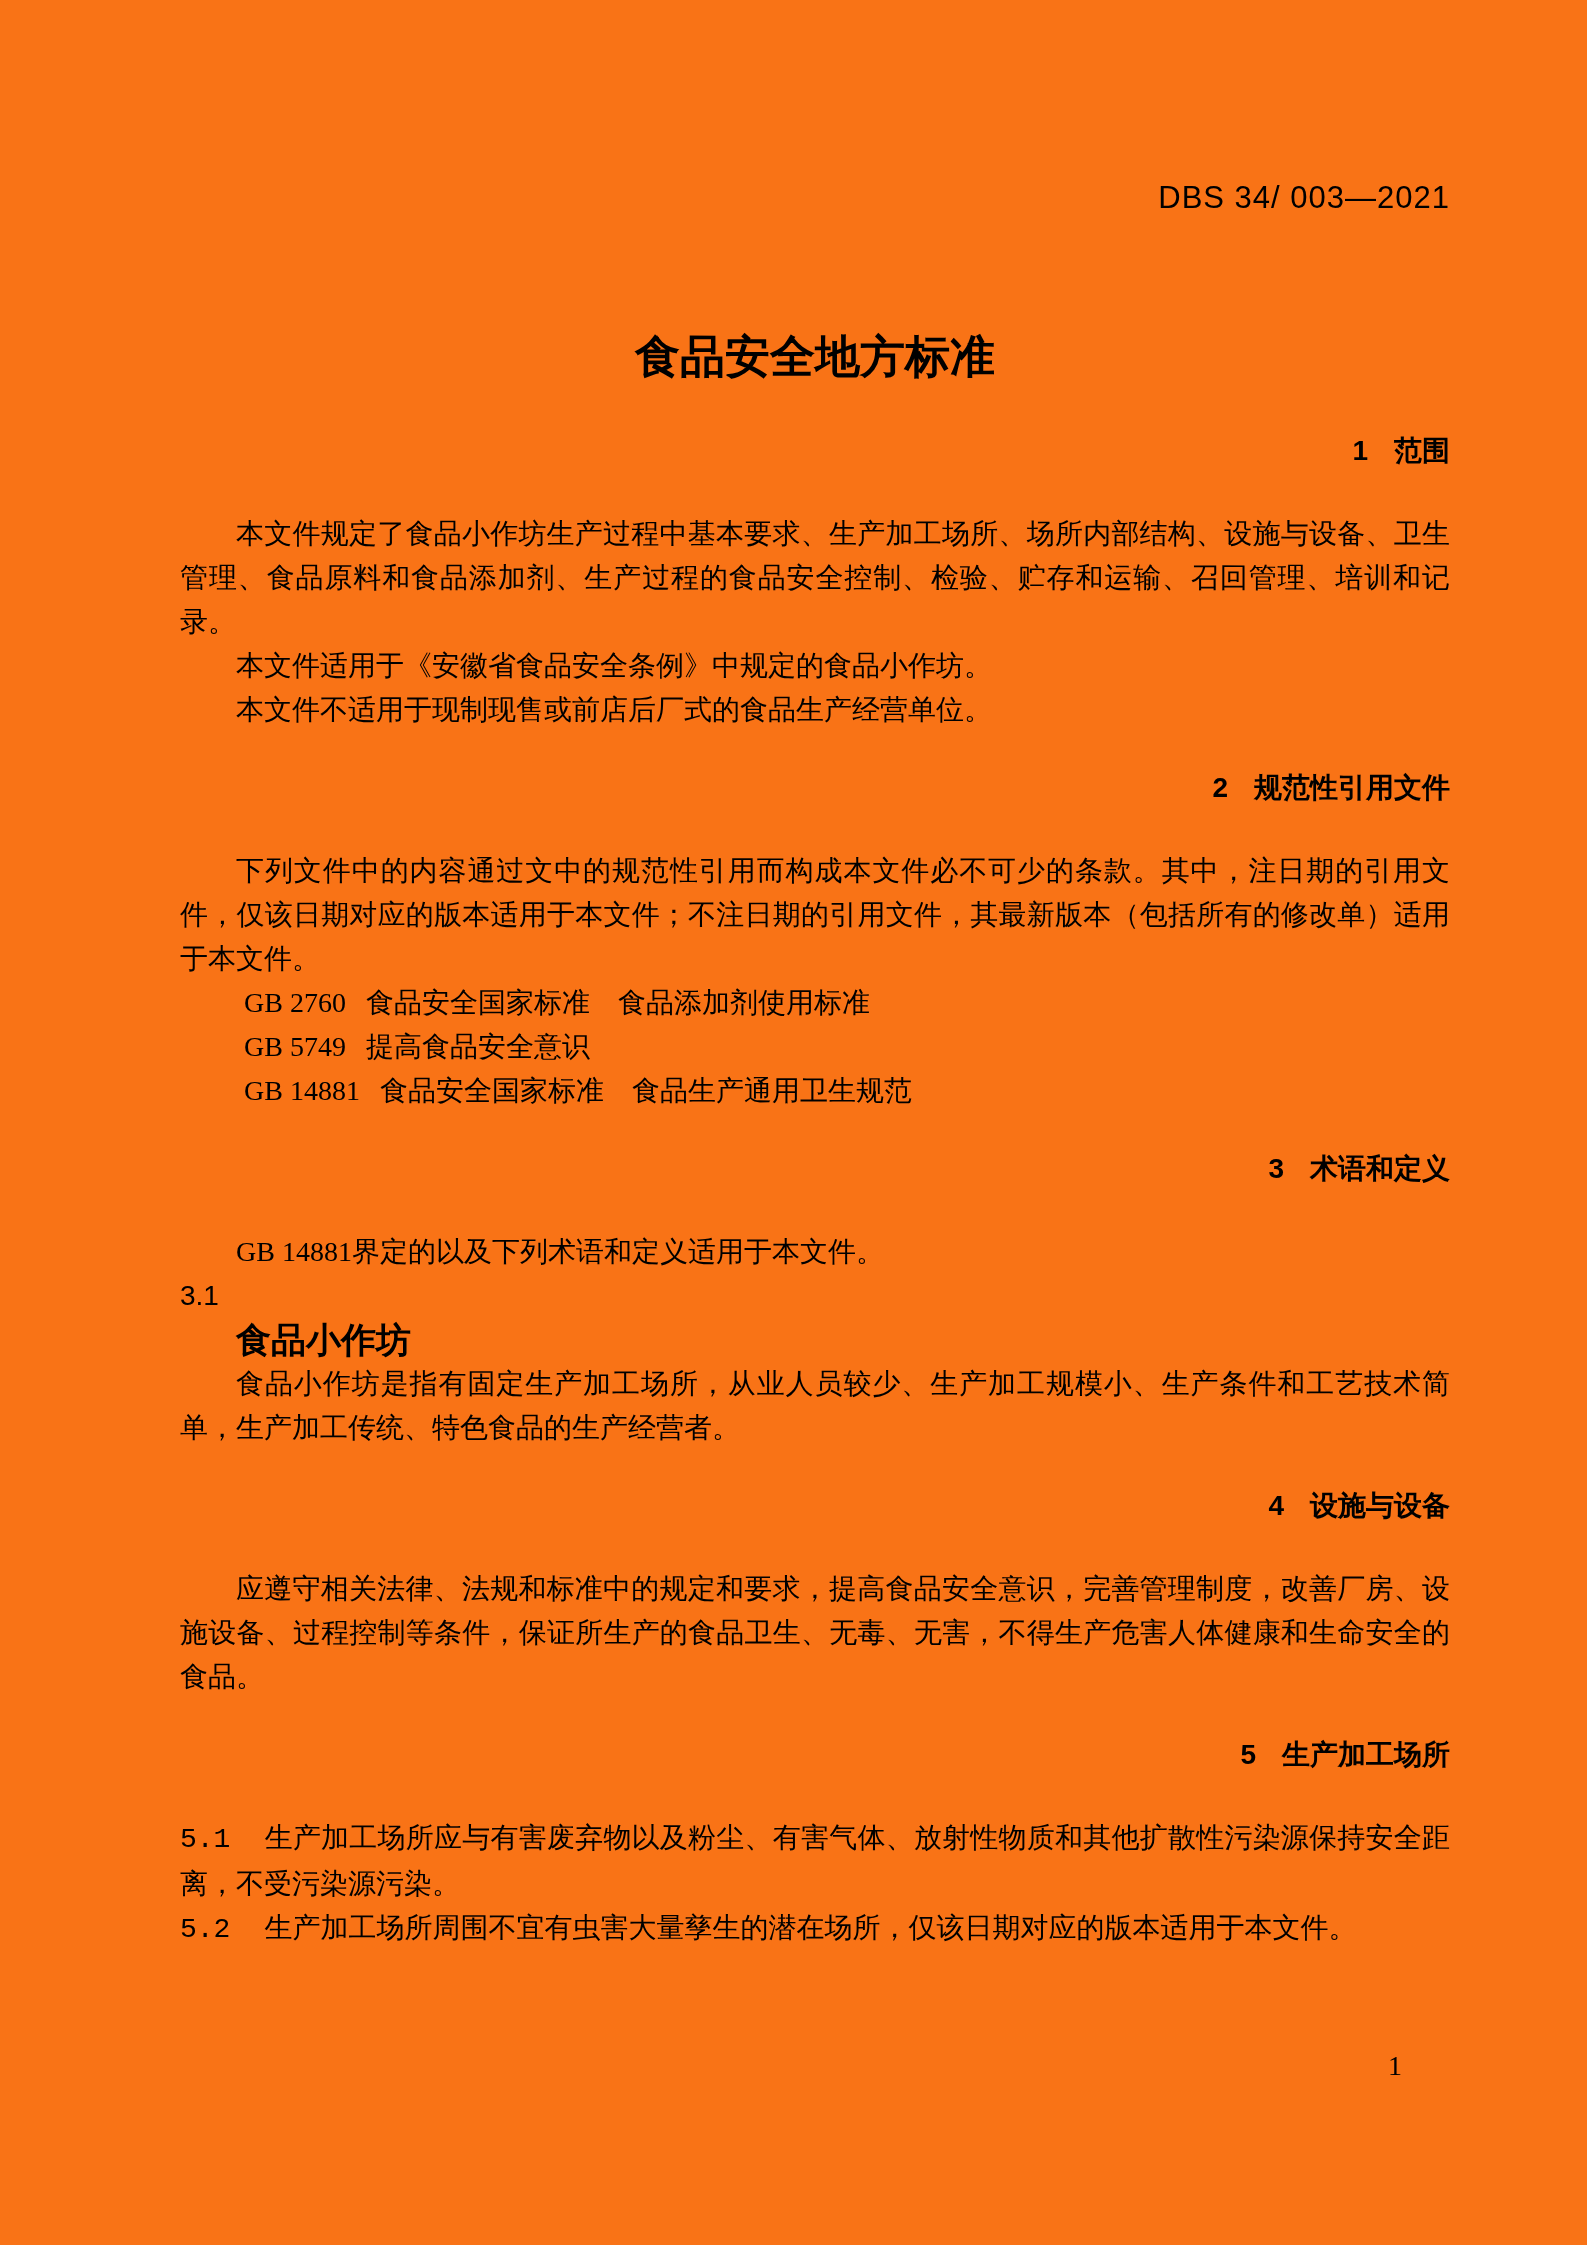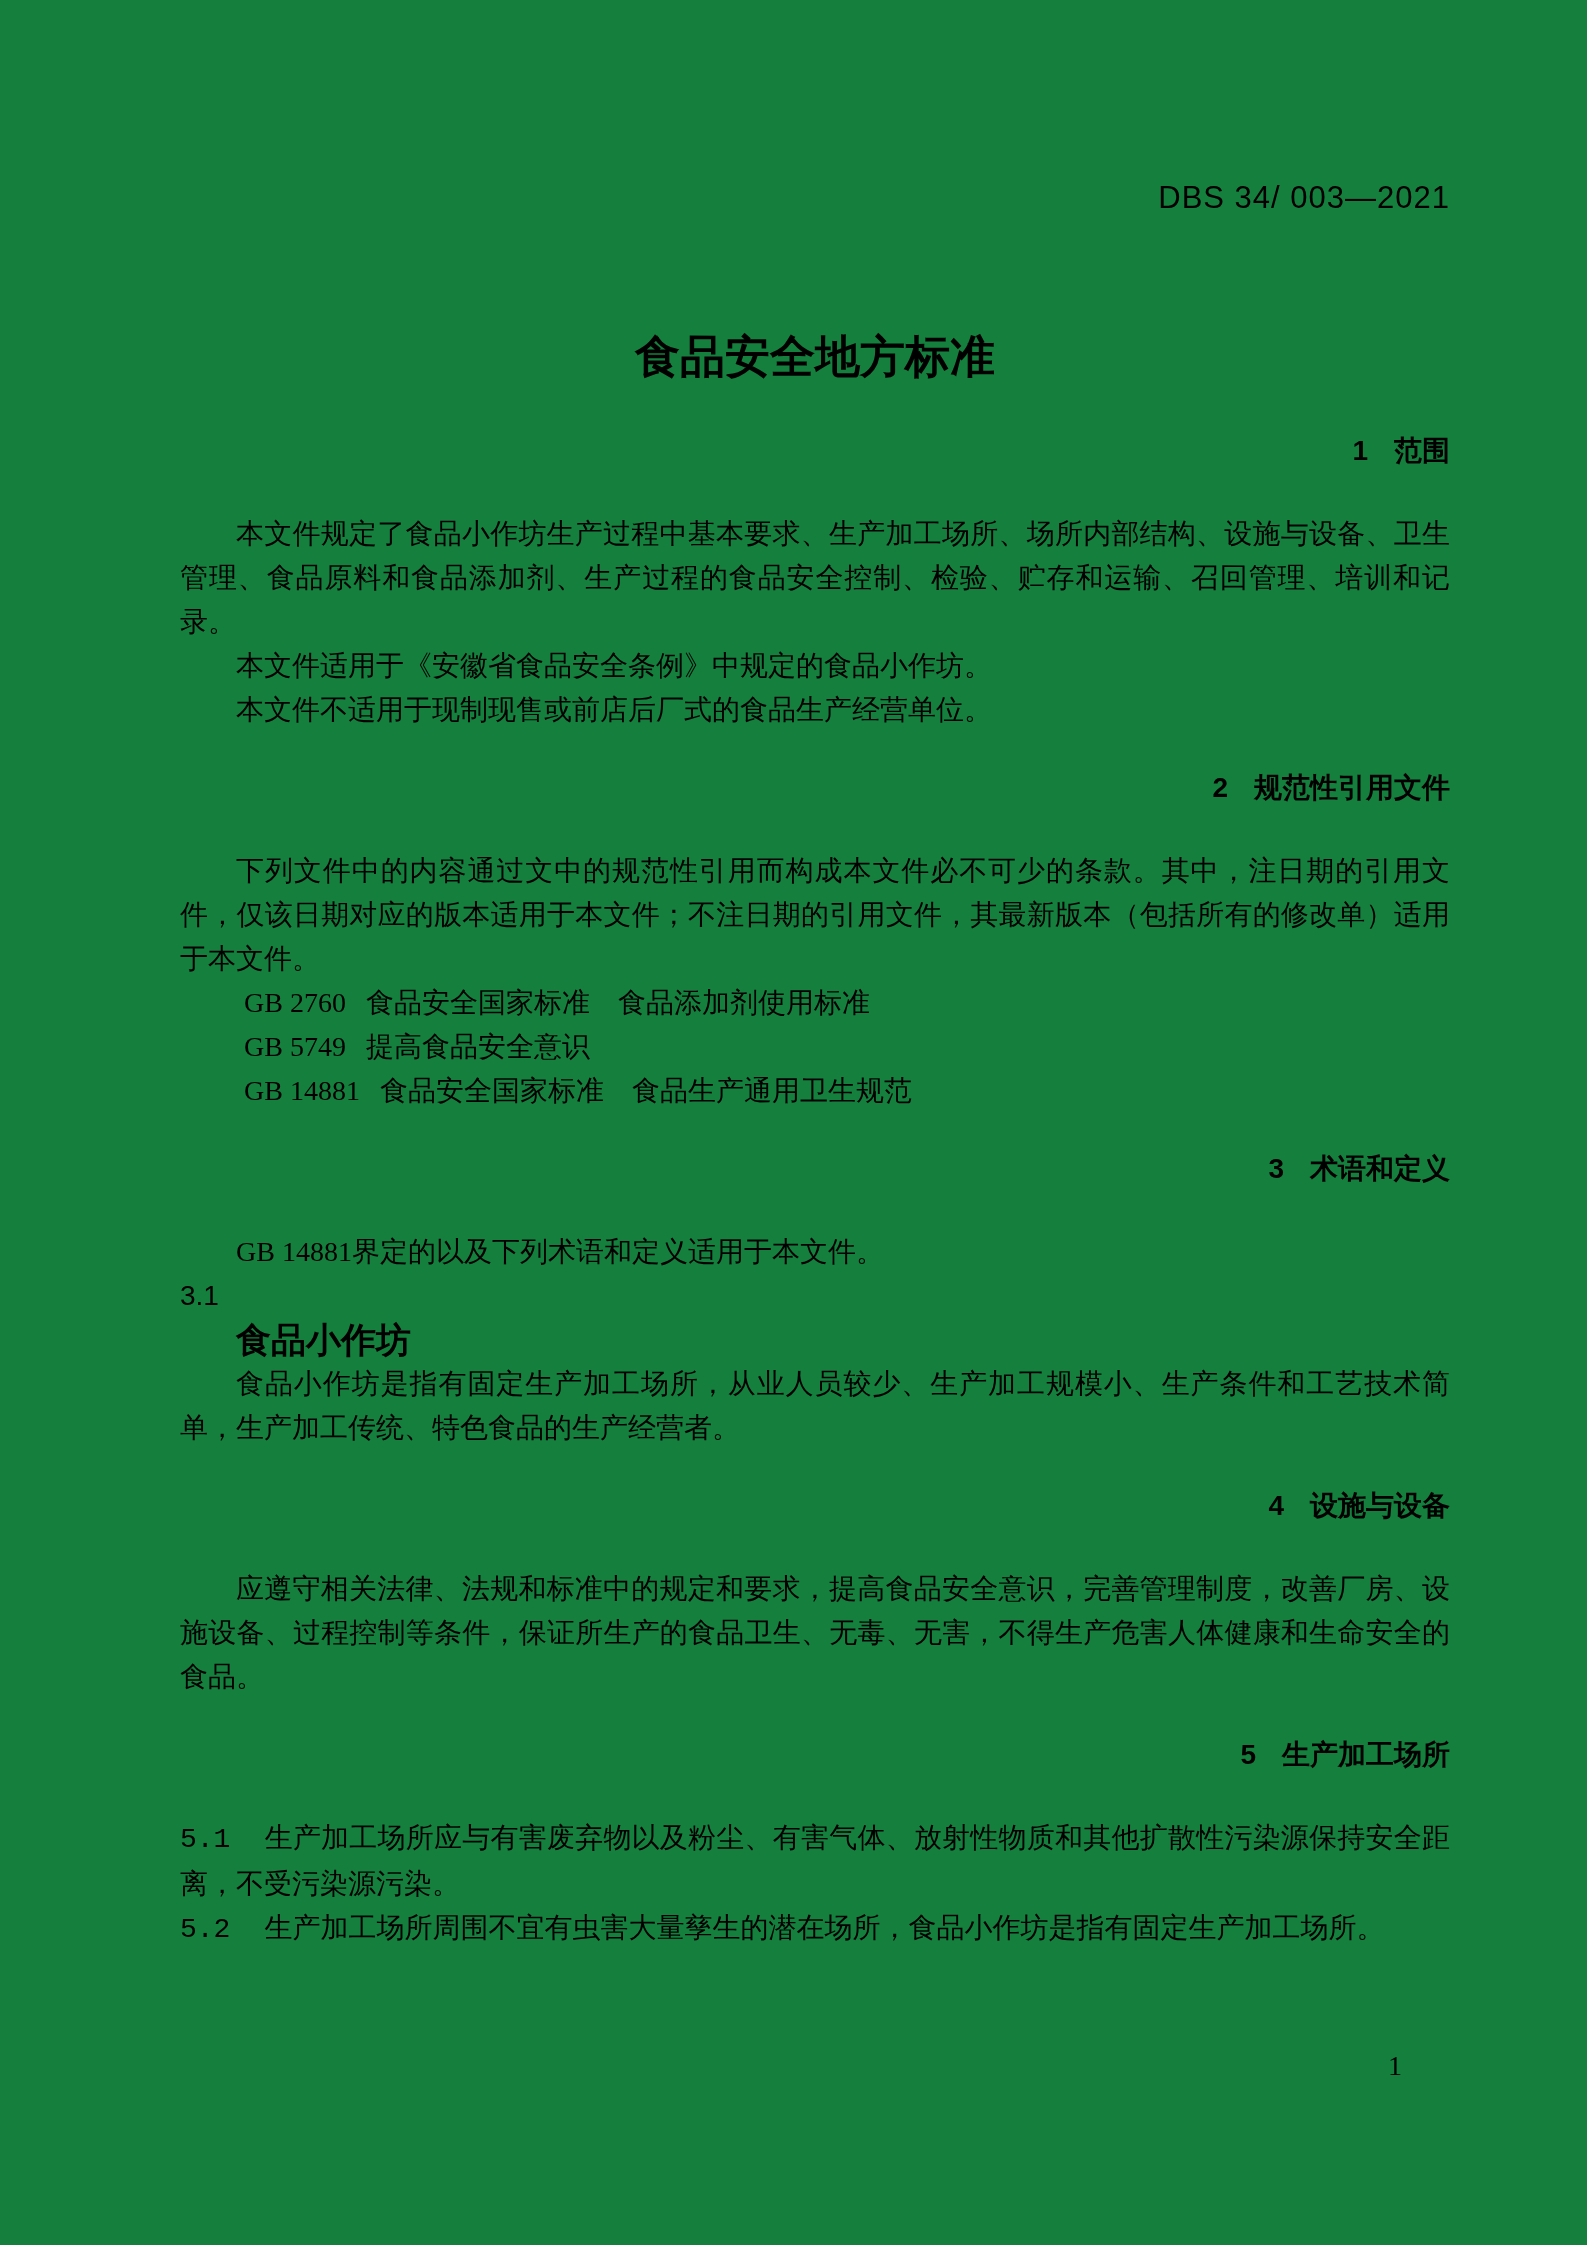--- a/index.html
+++ b/index.html
@@ -1,21 +1,21 @@
 <!DOCTYPE html>
 <html><head>
 <meta charset="utf-8">
 <style>
   html, body { margin: 0; padding: 0; }
   body {
     width: 1587px; height: 2245px;
     background: #ffffff; color: #000000;
     font-family: "Liberation Serif", "DejaVu Serif", serif;
   }
-  .page { position: relative; width: 1587px; height: 2245px; background: #15803d; overflow: hidden; }
+  .page { position: relative; width: 1587px; height: 2245px; background: #f97316; overflow: hidden; }
   .content { position: absolute; left: 180px; top: 0; width: 1270px; }
 
   .doc-number {
     padding-top: 180px; text-align: right;
     font-family: "Liberation Sans", "DejaVu Sans", sans-serif;
     font-size: 31px; line-height: 36px; letter-spacing: 1px;
   }
 
   .doc-title {
     margin: 112px 0 48px; text-align: center;
@@ -112,20 +112,20 @@
     </section>
 
     <section>
       <h2 class="sec-heading">
         <span class="sec-num">5</span><span class="sec-name">生产加工场所</span>
       </h2>
       <p class="para">
         <span class="clause-num">5.1</span><span>生产加工场所应与有害废弃物以及粉尘、有害气体、放射性物质和其他扩散性污染源保持安全距离，不受污染源污染。</span>
       </p>
       <p class="para">
-        <span class="clause-num">5.2</span><span>生产加工场所周围不宜有虫害大量孳生的潜在场所，食品小作坊是指有固定生产加工场所。</span>
+        <span class="clause-num">5.2</span><span>生产加工场所周围不宜有虫害大量孳生的潜在场所，仅该日期对应的版本适用于本文件。</span>
       </p>
     </section>
 
   </div>
 
   <div class="page-number">1</div>
 </div>
 
 </body></html>

